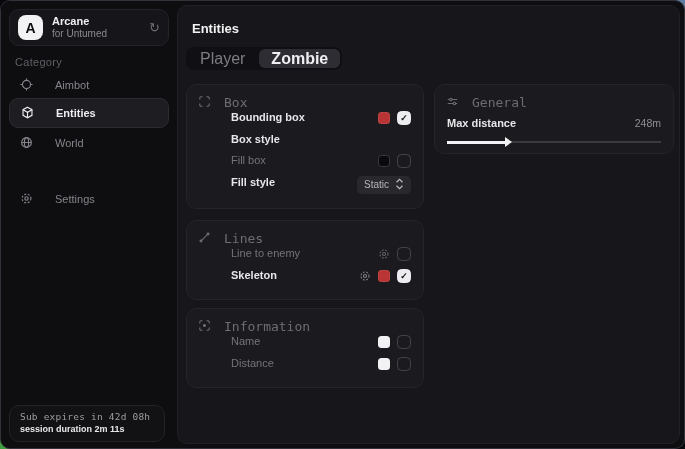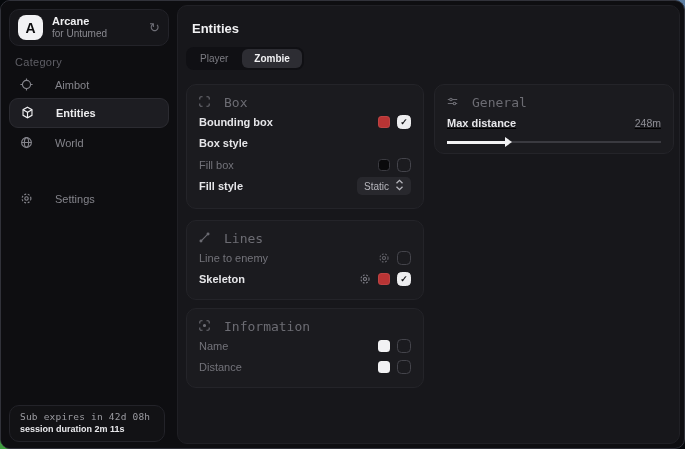--- a/index.html
+++ b/index.html
@@ -38,45 +38,45 @@
     letter-spacing:.2px; }
   .sub-line2 { font-size:9px; font-weight:bold; color:#e9e9ec; margin-top:2px; }
 
   
   .main { position:absolute; left:176px; top:4px; right:4px; bottom:4px;
     background:#17171b; border:1px solid #202025; border-radius:10px; }
   .page-title { position:absolute; left:14px; top:15px; color:#f1f1f3; font-size:13px;
     font-weight:bold; }
   .tabs { position:absolute; left:8px; top:41px; height:23px; background:#101014;
     border-radius:8px; display:flex; align-items:center; padding:2px; gap:2px; }
-  .tab { font-size:10px; color:#7c7c83; padding:0 12px; height:19px; display:flex;
+  .tab { font-size:16px; color:#7c7c83; padding:0 12px; height:19px; display:flex;
     align-items:center; border-radius:6px; cursor:pointer; }
   .tab.active { background:#2d2d33; color:#f0f0f2; font-weight:bold; }
 
   .card { position:absolute; background:#1b1b1f; border:1px solid #242429;
     border-radius:10px; padding:8px 12px 6px; }
   .card-header { display:flex; align-items:center; gap:14px; color:#6c6c73;
     font-family:"DejaVu Sans Mono", monospace; font-size:13px; height:18px; }
-  .row { display:flex; align-items:center; height:21.5px; }
+  .row { display:flex; align-items:flex-start; height:21.5px;margin-left:32px; }
   .row .label { font-size:11px; font-weight:bold; color:#e6e6e9; }
   .row.muted .label { color:#73737a; font-weight:normal; }
   .controls { margin-left:auto; display:flex; align-items:center; gap:7px; }
 
   .swatch { width:12px; height:12px; border-radius:3.5px; border:1px solid rgba(255,255,255,.08); }
   .checkbox { width:14px; height:14px; border-radius:4.5px; border:1.5px solid #44444b;
     cursor:pointer; display:flex; align-items:center; justify-content:center; }
   .checkbox.checked { background:#ededef; border-color:#ededef; color:#101013;
     font-size:9px; font-weight:bold; }
   .dropdown { height:18px; background:#28282d; border-radius:5px; display:flex;
     align-items:center; gap:6px; padding:0 7px; color:#b6b6bc; font-size:10px; cursor:pointer; }
   .mini-gear { color:#82828a; display:flex; cursor:pointer; }
   .row.muted .mini-gear { color:#63636a; }
 
   
-  .gen-row { display:flex; align-items:center; height:20px; margin-top:2px;text-decoration:underline; }
+  .gen-row { display:flex; align-items:center; height:20px; margin-top:2px; }
   .gen-value { margin-left:auto; color:#8e8e95; font-size:10.5px; }
   .slider { position:relative; height:12px; margin-top:3px; cursor:pointer; }
   .slider .track { position:absolute; left:0; right:0; top:5px; height:2px; background:#3a3a40; }
   .slider .fill { position:absolute; left:0; top:4.5px; height:3px; background:#f2f2f4; }
   .slider .thumb { position:absolute; top:1px; width:0; height:0;
     border-left:7px solid #f2f2f4; border-top:5px solid transparent;
     border-bottom:5px solid transparent; }
 </style>
 </head>
 <body>

